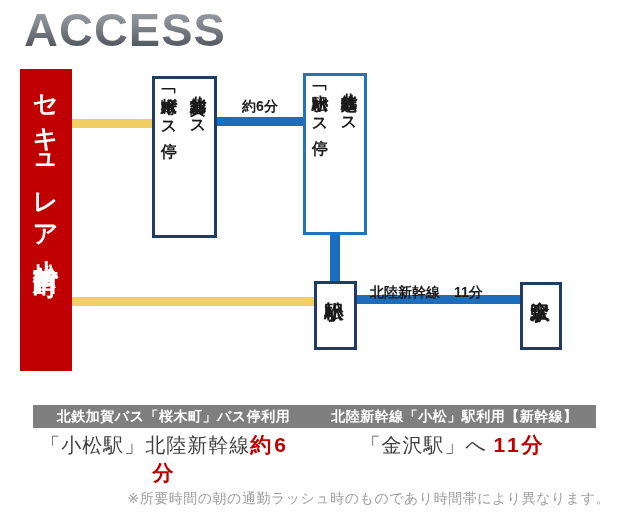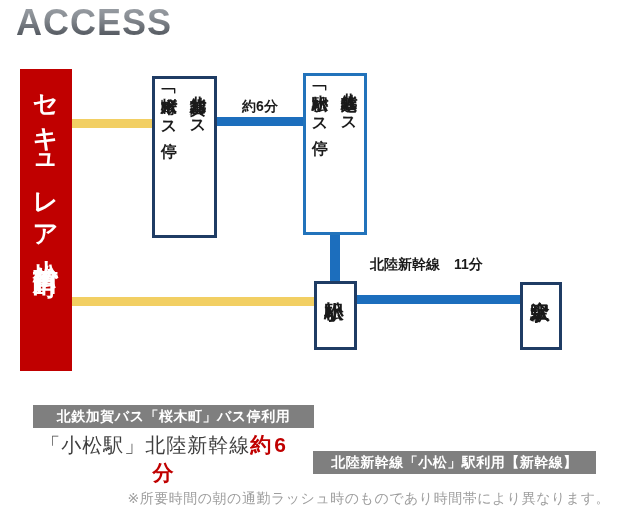--- a/index.html
+++ b/index.html
@@ -1,22 +1,22 @@
 <!DOCTYPE html>
 <html><head>
 <meta charset="utf-8">
 <style>
   html,body{margin:0;padding:0;background:#ffffff;}
   body{font-family:"Liberation Sans","DejaVu Sans",sans-serif;}
   .canvas{position:relative;width:620px;height:515px;background:#ffffff;overflow:hidden;}
 
   
   .title{
-    position:absolute;left:16px;top:2px;
-    font-size:36px;font-weight:600;letter-spacing:1px;
+    position:absolute;left:24px;top:2px;
+    font-size:47px;font-weight:600;letter-spacing:1px;
     background:linear-gradient(180deg,#a3a8ae 0%,#878c92 38%,#5a5f66 75%,#3e434a 100%);
     -webkit-background-clip:text;background-clip:text;color:transparent;
   }
 
   
   .redbox{
     position:absolute;left:20px;top:69px;width:52px;height:302px;
     background:#c00000;z-index:2;
   }
   .redbox .vtext{
@@ -58,30 +58,30 @@
   .station1 .vtext,.station2 .vtext{
     line-height:35px;font-size:19px;font-weight:700;letter-spacing:1px;
     padding-top:2px;
   }
 
   
   .time-label{
     position:absolute;font-size:14px;font-weight:700;color:#1a1a1a;z-index:3;
   }
   .bus-time{left:216px;top:98px;width:88px;text-align:center;}
-  .shink-time{left:370px;top:256px;white-space:pre;}
+  .shink-time{left:370px;top:284px;white-space:pre;}
 
   
   .bar{
     position:absolute;top:405px;height:23px;background:#7f7f7f;
     color:#ffffff;font-size:14px;font-weight:700;line-height:23px;
     text-align:center;letter-spacing:0.5px;
   }
   .bar-left{left:33px;width:281px;}
-  .bar-right{left:313px;width:283px;margin-top:46px;}
+  .bar-right{left:313px;width:283px;}
   .detail{
     position:absolute;top:431px;font-size:20px;color:#3f3f3f;
     text-align:center;letter-spacing:1px;
   }
   .detail-left{left:33px;width:263px;}
   .detail-right{left:313px;width:280px;}
   .hl{color:#c00000;font-weight:700;font-size:21px;letter-spacing:3px;}
 
   .footnote{
     position:absolute;right:10px;top:490px;
@@ -130,16 +130,19 @@
   <div class="stopbox navy station2">
     <div class="vtext">金沢駅</div>
   </div>
 
   <div class="bar bar-left">北鉄加賀バス「桜木町」バス停利用</div>
   <div class="detail detail-left">
     <span>「小松駅」北陸新幹線</span><span class="hl">約6分</span>
   </div>
 
   <div class="bar bar-right">北陸新幹線「小松」駅利用【新幹線】</div>
+  <div class="detail detail-right">
+    <span>「金沢駅」へ </span><span class="hl">11分</span>
+  </div>
 
   <div class="footnote">※所要時間の朝の通勤ラッシュ時のものであり時間帯により異なります。</div>
 
 </div>
 
 </body></html>

